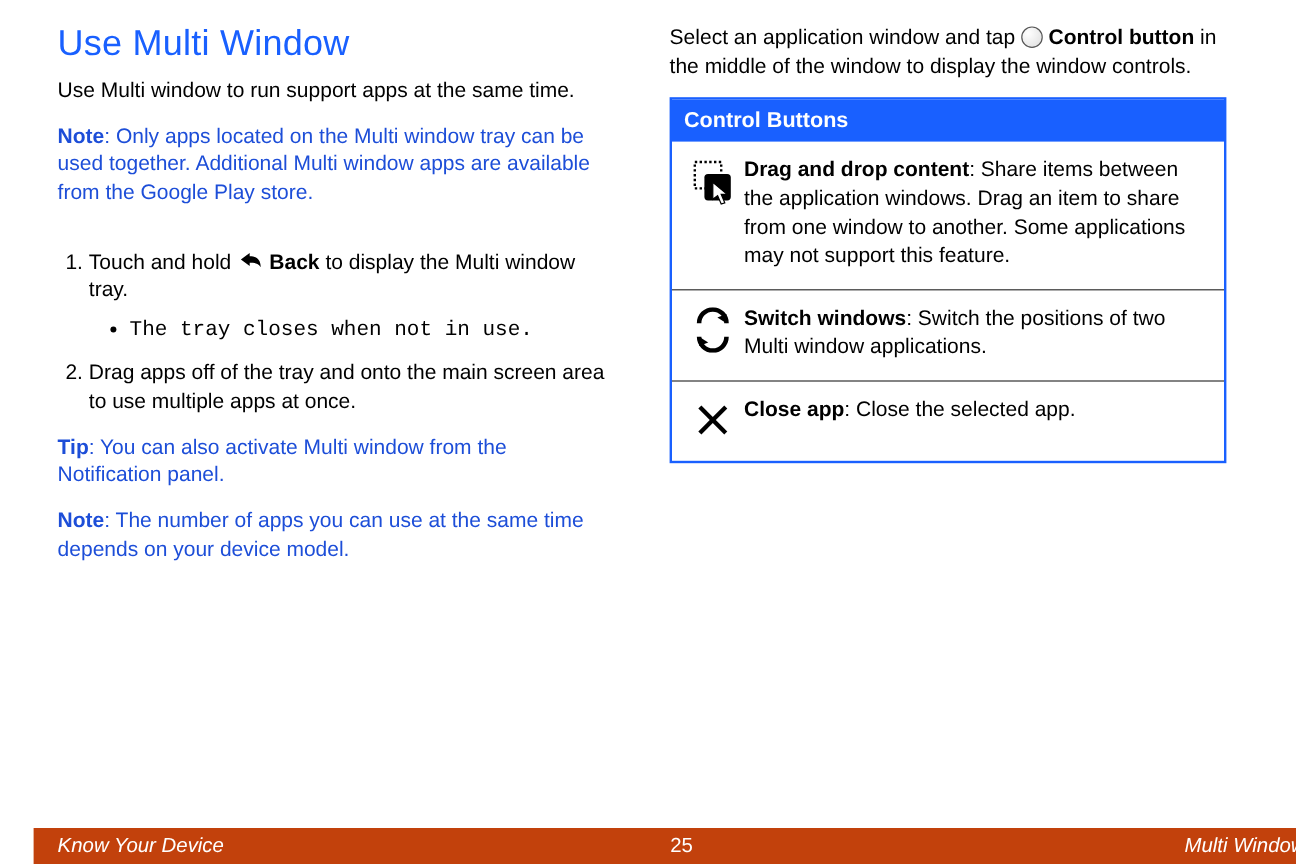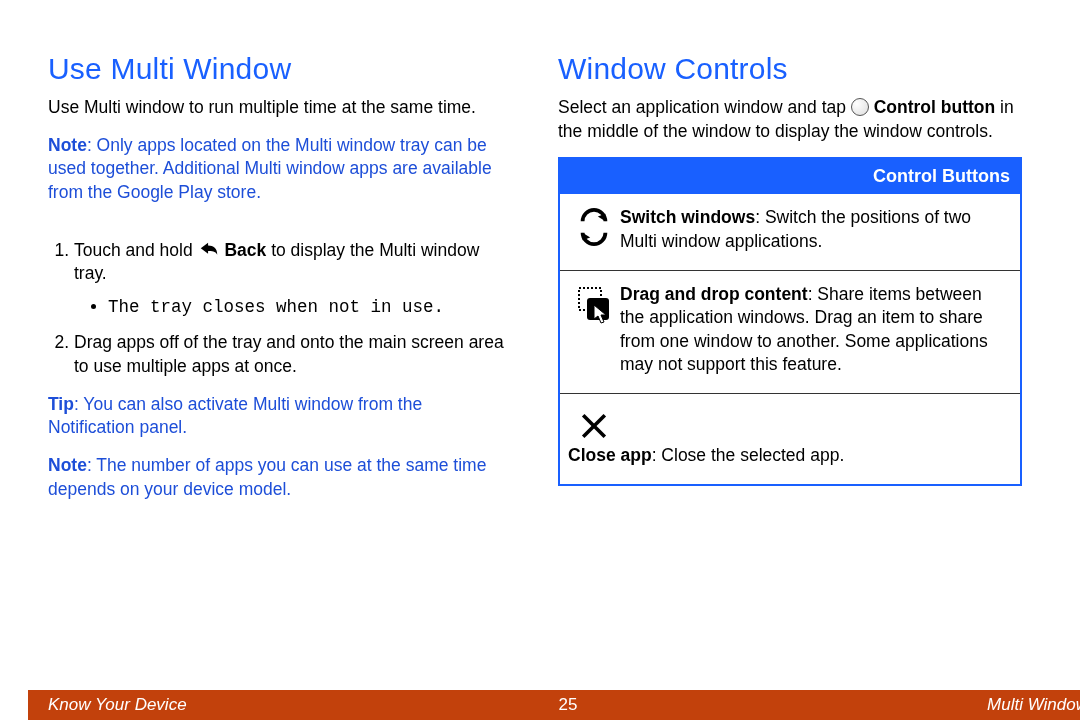--- a/index.html
+++ b/index.html
@@ -1,51 +1,51 @@
 <!DOCTYPE html>
 <html><head>
 <meta charset="utf-8">
 <style>
   * { box-sizing: border-box; margin: 0; padding: 0; }
   html, body { width: 1080px; height: 720px; font-family: Arial, Helvetica, sans-serif; background: #fff; color: #000; }
-  .page { width: 1064px; height: 720px; position: relative; padding: 52px 42px 0 48px; border-radius: 24px; }
+  .page { width: 1064px; height: 720px; position: relative; padding: 20px 42px 0 48px; border-radius: 24px; }
   .columns { display: flex; gap: 46px; }
   .col { flex: 1; }
   h1 { font-size: 30px; font-weight: 400; color: #1960ff; margin-bottom: 10px; letter-spacing: 0.2px; }
   p { font-size: 17.5px; line-height: 1.35; margin-bottom: 14px; }
   .note { color: #1d4ed8; }
   .note .nlabel { font-weight: 700; }
   ol { list-style: decimal; padding-left: 26px; margin-bottom: 14px; margin-top: 34px; }
   ol > li { font-size: 17.5px; line-height: 1.35; margin-bottom: 12px; }
   ul { list-style: disc; padding-left: 34px; margin-top: 10px; }
   ul > li { font-size: 17.5px; line-height: 1.35; margin-bottom: 8px; font-family: Liberation Mono, monospace; }
   .bold { font-weight: 700; }
   .back-icon { display: inline-block; width: 22px; height: 18px; vertical-align: -2px; }
   .circle-inl { display: inline-block; width: 18px; height: 18px; border: 1.6px solid #555; border-radius: 50%; vertical-align: -3px; background: radial-gradient(circle at 30% 30%, #fff,#ddd); }
   .panel { border: 2.5px solid #1960ff; margin-top: 6px; }
-  .panel-header { background: #1960ff; color: #fff; font-weight: 700; font-size: 18px; padding: 7px 10px; text-align: right; }
+  .panel-header { background: #1960ff; color: #fff; font-weight: 700; font-size: 18px; padding: 7px 10px; }
   .panel-body { padding: 0; }
   .row { display: flex; padding: 12px 10px 16px 8px; border-bottom: 1px solid #333; }
-  .row:last-child { border-bottom: none; flex-direction: column; }
+  .row:last-child { border-bottom: none; }
   .iconcell { width: 52px; display: flex; align-items: flex-start; justify-content: center; padding-top: 2px; }
   .desc { flex: 1; font-size: 17.5px; line-height: 1.35; }
   .desc .dlabel { font-weight: 700; }
   .footer { position: absolute; left: 0; bottom: 0; width: 1080px; height: 30px; background: #c2410c; color: #fff; display: flex; align-items: center; justify-content: space-between; padding: 0 20px; font-style: italic; font-size: 17px; margin-left: 28px; }
   .footer .center { position: absolute; left: 50%; transform: translateX(-50%); font-style: normal; }
   svg { display: block; }
 </style>
 </head>
 <body>
 
 <div class="page">
   <div class="columns">
 
     <div class="col">
       <h1>Use Multi Window</h1>
-      <p>Use Multi window to run multiple time at the same time.</p>
+      <p>Use Multi window to run support apps at the same time.</p>
       <p class="note">
         <span class="nlabel">Note</span><span>: Only apps located on the Multi window tray can be used together. Additional Multi window apps are available from the Google Play store.</span>
       </p>
       <ol>
         <li>
           <span>Touch and hold </span>
           <span class="back-icon">
             <svg viewBox="0 0 24 20">
                 <path d="M3 9 L11 3 L11 6 C17 6 21 9 21 16 C19 12 15 12 11 12 L11 15 Z" fill="#000"></path>
               </svg>
@@ -59,54 +59,53 @@
       </ol>
       <p class="note">
         <span class="nlabel">Tip</span><span>: You can also activate Multi window from the Notification panel.</span>
       </p>
       <p class="note">
         <span class="nlabel">Note</span><span>: The number of apps you can use at the same time depends on your device model.</span>
       </p>
     </div>
 
     <div class="col">
-      <h1>Window Controls</h1>
       <p>
         <span>Select an application window and tap </span><span class="circle-inl"></span>
         <span class="bold">Control button</span><span> in the middle of the window to display the window controls.</span>
       </p>
 
       <div class="panel">
         <div class="panel-header">Control Buttons</div>
         <div class="panel-body">
+
+          <div class="row">
+            <div class="iconcell">
+              <svg width="40" height="42" viewBox="0 0 40 42">
+                <rect x="5" y="3" width="22" height="22" fill="none" stroke="#000" stroke-width="2" stroke-dasharray="2,2"></rect>
+                <rect x="13" y="13" width="22" height="22" rx="3" fill="#000"></rect>
+                <path d="M20 20 L20 34 L24 31 L27 38 L30 37 L27 30 L32 30 Z" fill="#fff" stroke="#000" stroke-width="1"></path>
+              </svg>
+            </div>
+            <div class="desc">
+              <span class="dlabel">Drag and drop content</span><span>: Share items between the application windows. Drag an item to share from one window to another. Some applications may not support this feature.</span>
+            </div>
+          </div>
 
           <div class="row">
             <div class="iconcell">
               <svg width="38" height="38" viewBox="0 0 40 40">
                 <path d="M8 14 A12 12 0 0 1 32 14" fill="none" stroke="#000" stroke-width="4"></path>
                 <polygon points="32,14 24,9 32,6" fill="#000"></polygon>
                 <path d="M32 26 A12 12 0 0 1 8 26" fill="none" stroke="#000" stroke-width="4"></path>
                 <polygon points="8,26 16,31 8,34" fill="#000"></polygon>
               </svg>
             </div>
             <div class="desc">
               <span class="dlabel">Switch windows</span><span>: Switch the positions of two Multi window applications.</span>
-            </div>
-          </div>
-
-          <div class="row">
-            <div class="iconcell">
-              <svg width="40" height="42" viewBox="0 0 40 42">
-                <rect x="5" y="3" width="22" height="22" fill="none" stroke="#000" stroke-width="2" stroke-dasharray="2,2"></rect>
-                <rect x="13" y="13" width="22" height="22" rx="3" fill="#000"></rect>
-                <path d="M20 20 L20 34 L24 31 L27 38 L30 37 L27 30 L32 30 Z" fill="#fff" stroke="#000" stroke-width="1"></path>
-              </svg>
-            </div>
-            <div class="desc">
-              <span class="dlabel">Drag and drop content</span><span>: Share items between the application windows. Drag an item to share from one window to another. Some applications may not support this feature.</span>
             </div>
           </div>
 
 
           <div class="row">
             <div class="iconcell">
               <svg width="36" height="36" viewBox="0 0 40 40">
                 <line x1="8" y1="8" x2="32" y2="32" stroke="#000" stroke-width="4"></line>
                 <line x1="32" y1="8" x2="8" y2="32" stroke="#000" stroke-width="4"></line>
               </svg>

